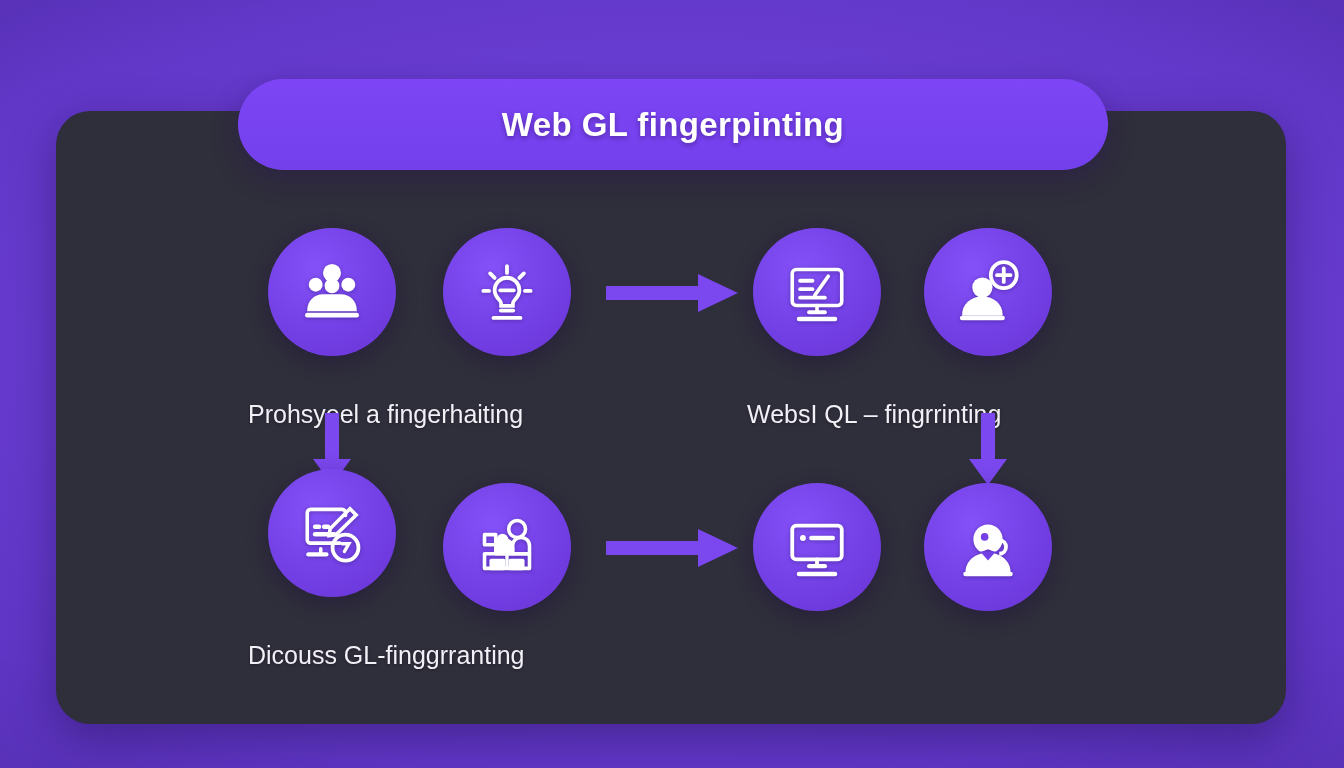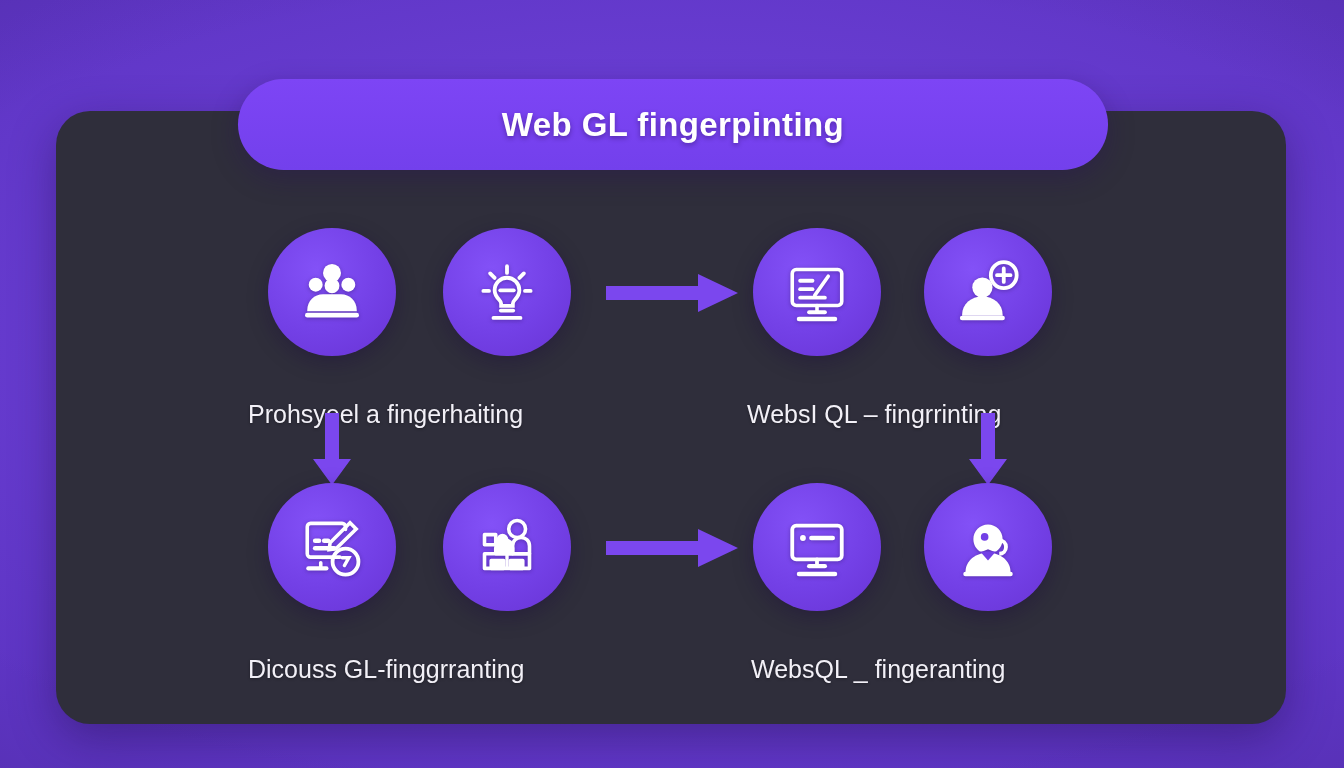--- a/index.html
+++ b/index.html
@@ -189,21 +189,21 @@
     <path d="M16 0h14v46h12L23 72 4 46h12z" fill="#7b47ee"></path>
   </svg>
 </div>
 
 <div class="arrow-down" style="left:965px; top:413px;">
   <svg viewBox="0 0 46 72">
     <path d="M16 0h14v46h12L23 72 4 46h12z" fill="#7b47ee"></path>
   </svg>
 </div>
 
-<div class="node" style="left:268px; top:483px;">
+<div class="node" style="left:268px; top:469px;">
   <div class="circle">
     <svg viewBox="0 0 64 64" fill="none" stroke="#fff" stroke-width="3.2" stroke-linecap="round">
       <path d="M44 16.5V14a3 3 0 00-3-3H13a3 3 0 00-3 3v24a3 3 0 003 3h26"></path>
       <path d="M17 26.5h3.5" stroke-width="4"></path>
       <path d="M25 26.5h3.5" stroke-width="4"></path>
       <path d="M17 33h17" stroke-width="4"></path>
       <path d="M48 10.5l5.5 5.5-18 17.5-6 .8.8-6z" stroke-width="3.2"></path>
       <path d="M22 46v4"></path>
       <path d="M11 51h16" stroke-width="3.8"></path>
       <circle cx="44" cy="45" r="11.5" stroke-width="3.4"></circle>
@@ -239,21 +239,20 @@
   <div class="circle">
     <svg viewBox="0 0 64 64" fill="none" stroke="#fff" stroke-width="3.4" stroke-linecap="round">
       <rect x="10" y="13" width="44" height="30" rx="3.5"></rect>
       <circle cx="19.5" cy="24" r="2.6" fill="#fff" stroke="none"></circle>
       <path d="M27 24h19" stroke-width="4"></path>
       <path d="M32 43v6"></path>
       <path d="M25 49h14" stroke-width="3.8"></path>
       <path d="M16 56h32" stroke-width="4"></path>
     </svg>
   </div>
-  <div class="node-label" style="position:absolute; top:146px; left:-2px;">WebsQL _ fingeranting</div>
 </div>
 
 <div class="node" style="left:924px; top:483px;">
   <div class="circle">
     <svg viewBox="0 0 64 64" fill="none">
       <path d="M32 12c-7.2 0-13 5.8-13 13 0 5 2.8 9.3 7 11.5l6-2.5 6 2.5c4.2-2.2 7-6.5 7-11.5 0-7.2-5.8-13-13-13z" fill="#fff"></path>
       <circle cx="29" cy="23" r="3.4" fill="#7340e6"></circle>
       <path d="M42 26c3.4 0 6 2.6 6 6s-2.6 6-6 6" stroke="#fff" stroke-width="3.4" fill="none"></path>
       <path d="M12 54c0-10 9-17 20-17s20 7 20 17v1H12z" fill="#fff"></path>
       <rect x="10" y="54" width="44" height="4" rx="2" fill="#fff"></rect>

